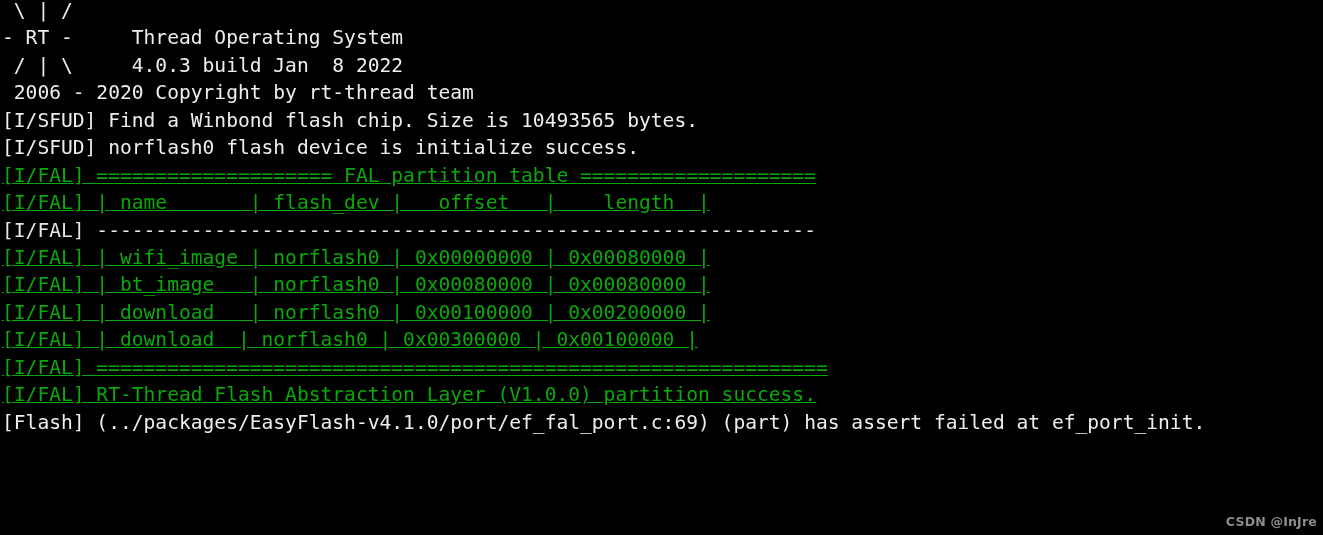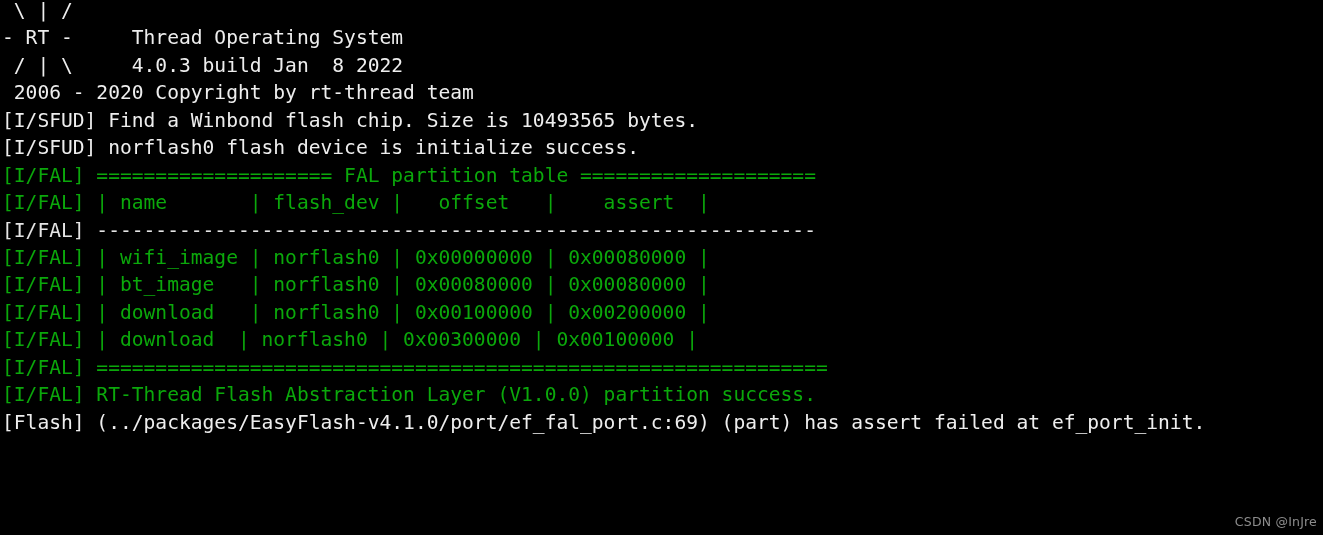--- a/index.html
+++ b/index.html
@@ -28,52 +28,53 @@
     font-size: 19.6px;
     line-height: 27.45px;
     height: 27.45px;
     white-space: pre;
     letter-spacing: 0px;
     color: #e8e8e8;
     margin: 0;
     padding: 0;
   }
   .line.white  { color: #eeeeee; }
-  .line.green  { color: #0ba80b; }
+  .line.green  { color: #0ba80b; text-decoration: underline; }
   .line.dim    { color: #e5e5e5; }
   
   #terminal .line:first-child { margin-top: -3px; }
 
   #watermark {
     position: absolute;
     right: 6px;
     bottom: 6px;
     font-family: "DejaVu Sans", sans-serif;
     font-size: 12.5px;
     color: #8d8d8d;
     letter-spacing: 0.2px;
     white-space: pre;
     pointer-events: none;
+    font-weight: bold;
   }
 </style>
 </head>
 <body>
 
 <div id="terminal">
 
   <pre class="line white"> \ | /</pre>
   <pre class="line white">- RT -     Thread Operating System</pre>
   <pre class="line white"> / | \     4.0.3 build Jan  8 2022</pre>
   <pre class="line white"> 2006 - 2020 Copyright by rt-thread team</pre>
 
   <pre class="line white">[I/SFUD] Find a Winbond flash chip. Size is 10493565 bytes.</pre>
   <pre class="line white">[I/SFUD] norflash0 flash device is initialize success.</pre>
 
   <pre class="line green">[I/FAL] ==================== FAL partition table ====================</pre>
-  <pre class="line green">[I/FAL] | name       | flash_dev |   offset   |    assert  |</pre>
+  <pre class="line green">[I/FAL] | name       | flash_dev |   offset   |    length  |</pre>
   <pre class="line dim">[I/FAL] -------------------------------------------------------------</pre>
 
   <pre class="line green">[I/FAL] | wifi_image | norflash0 | 0x00000000 | 0x00080000 |</pre>
   <pre class="line green">[I/FAL] | bt_image   | norflash0 | 0x00080000 | 0x00080000 |</pre>
   <pre class="line green">[I/FAL] | download   | norflash0 | 0x00100000 | 0x00200000 |</pre>
   <pre class="line green">[I/FAL] | download  | norflash0 | 0x00300000 | 0x00100000 |</pre>
 
   <pre class="line green">[I/FAL] ==============================================================</pre>
   <pre class="line green">[I/FAL] RT-Thread Flash Abstraction Layer (V1.0.0) partition success.</pre>
   <pre class="line white">[Flash] (../packages/EasyFlash-v4.1.0/port/ef_fal_port.c:69) (part) has assert failed at ef_port_init.</pre>

